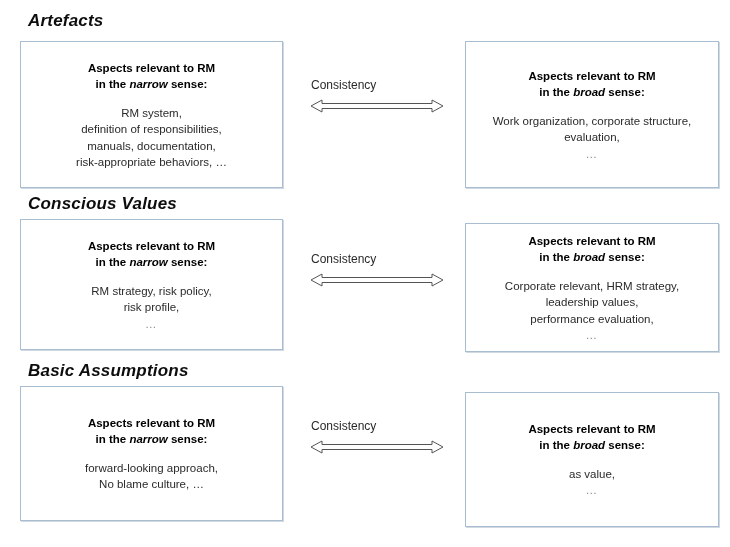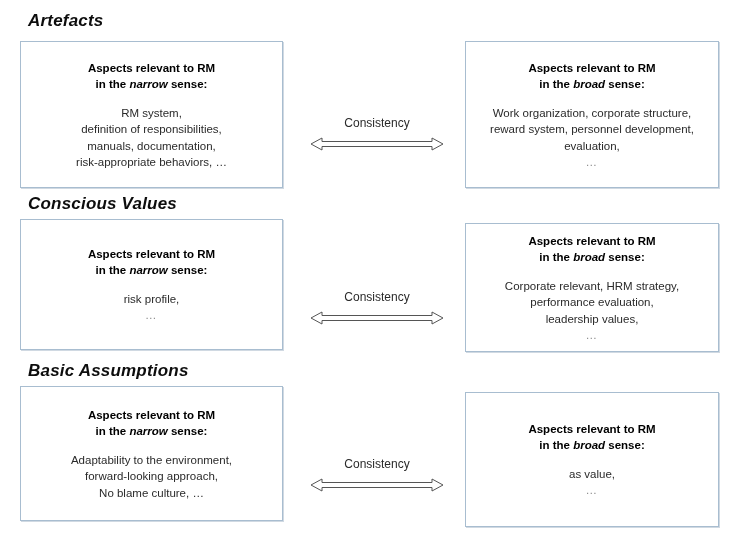--- a/index.html
+++ b/index.html
@@ -76,22 +76,20 @@
   .box-body .line { display: block; }
   .box-body .ellipsis-line {
     display: block;
     color: #8b8b8b;
     letter-spacing: 1.5px;
   }
 
   
   .connector {
     position: absolute;
-    text-align: center;
-    margin-top: 38px;
   }
   .connector-label {
     font-size: 12px;
     color: #2a2a2a;
     line-height: 1;
     margin-bottom: 7px;
     white-space: nowrap;
   }
   .connector-arrow {
     display: block;
@@ -130,36 +128,36 @@
   </div>
 
   <div class="aspect-box" style="left:465px; top:41px; width:254px; height:147px;">
     <div class="box-inner">
       <p class="box-title">
         <span>Aspects relevant to RM</span><br>
         <span>in the </span><span class="sense">broad</span><span> sense:</span>
       </p>
       <p class="box-body">
         <span class="line">Work organization, corporate structure,</span>
-        <span class="line">reward system,  personnel development,</span>
         <span class="line">evaluation,</span>
         <span class="ellipsis-line">…</span>
       </p>
     </div>
   </div>
 
   <div class="level-heading" style="left:28px; top:194px;">Conscious  Values</div>
 
   <div class="aspect-box" style="left:20px; top:219px; width:263px; height:131px;">
     <div class="box-inner">
       <p class="box-title">
         <span>Aspects relevant to RM</span><br>
         <span>in the </span><span class="sense">narrow</span><span> sense:</span>
       </p>
       <p class="box-body">
+        <span class="line">RM strategy,  risk policy,</span>
         <span class="line">risk profile,</span>
         <span class="ellipsis-line">…</span>
       </p>
     </div>
   </div>
 
   <div class="connector" style="left:311px; top:253px; width:132px;">
     <div class="connector-label">Consistency</div>
     <svg class="connector-arrow" viewBox="0 0 132 16">
       <polygon points="0,8 11,2 11,5.5 121,5.5 121,2 132,8 121,14 121,10.5 11,10.5 11,14" fill="#ffffff" stroke="#555555" stroke-width="1" stroke-linejoin="miter"></polygon>
@@ -167,37 +165,36 @@
   </div>
 
   <div class="aspect-box" style="left:465px; top:223px; width:254px; height:129px;">
     <div class="box-inner">
       <p class="box-title">
         <span>Aspects relevant to RM</span><br>
         <span>in the </span><span class="sense">broad</span><span> sense:</span>
       </p>
       <p class="box-body">
         <span class="line">Corporate relevant,  HRM strategy,</span>
+        <span class="line">leadership values,</span>
         <span class="line">performance evaluation,</span>
-        <span class="line">leadership values,</span>
         <span class="ellipsis-line">…</span>
       </p>
     </div>
   </div>
 
   <div class="level-heading" style="left:28px; top:361px;font-style:italic;">Basic Assumptions</div>
 
   <div class="aspect-box" style="left:20px; top:386px; width:263px; height:135px;">
     <div class="box-inner">
       <p class="box-title">
         <span>Aspects relevant to RM</span><br>
         <span>in the </span><span class="sense">narrow</span><span> sense:</span>
       </p>
       <p class="box-body">
-        <span class="line">Adaptability to the environment,</span>
         <span class="line">forward-looking approach,</span>
         <span class="line">No blame culture,  …</span>
       </p>
     </div>
   </div>
 
   <div class="connector" style="left:311px; top:420px; width:132px;">
     <div class="connector-label">Consistency</div>
     <svg class="connector-arrow" viewBox="0 0 132 16">
       <polygon points="0,8 11,2 11,5.5 121,5.5 121,2 132,8 121,14 121,10.5 11,10.5 11,14" fill="#ffffff" stroke="#555555" stroke-width="1" stroke-linejoin="miter"></polygon>

